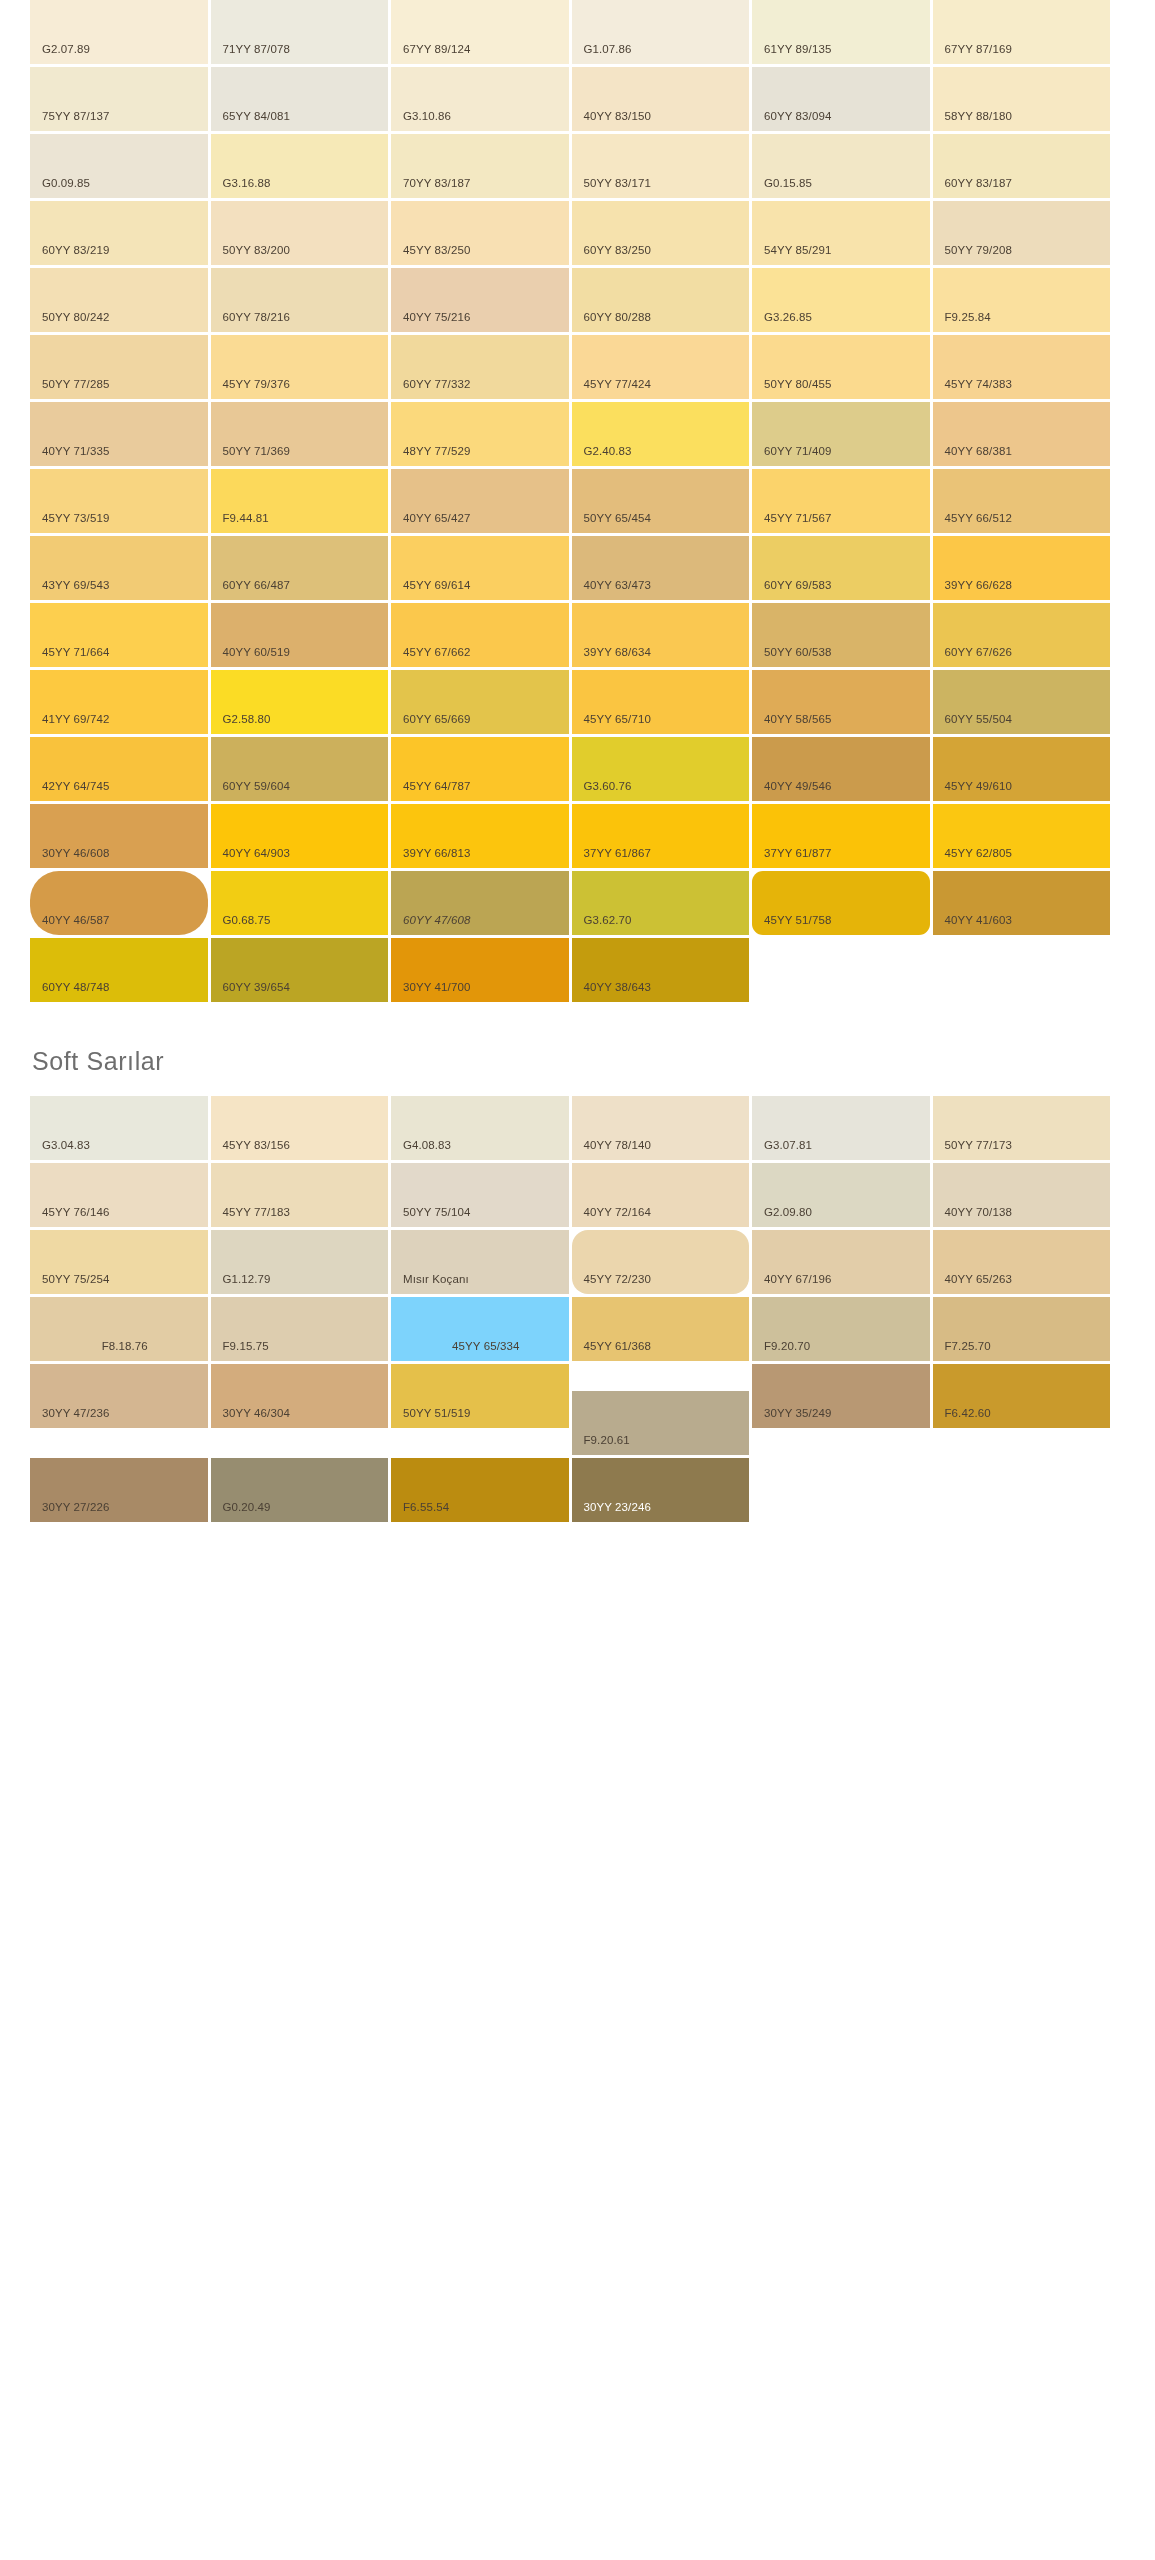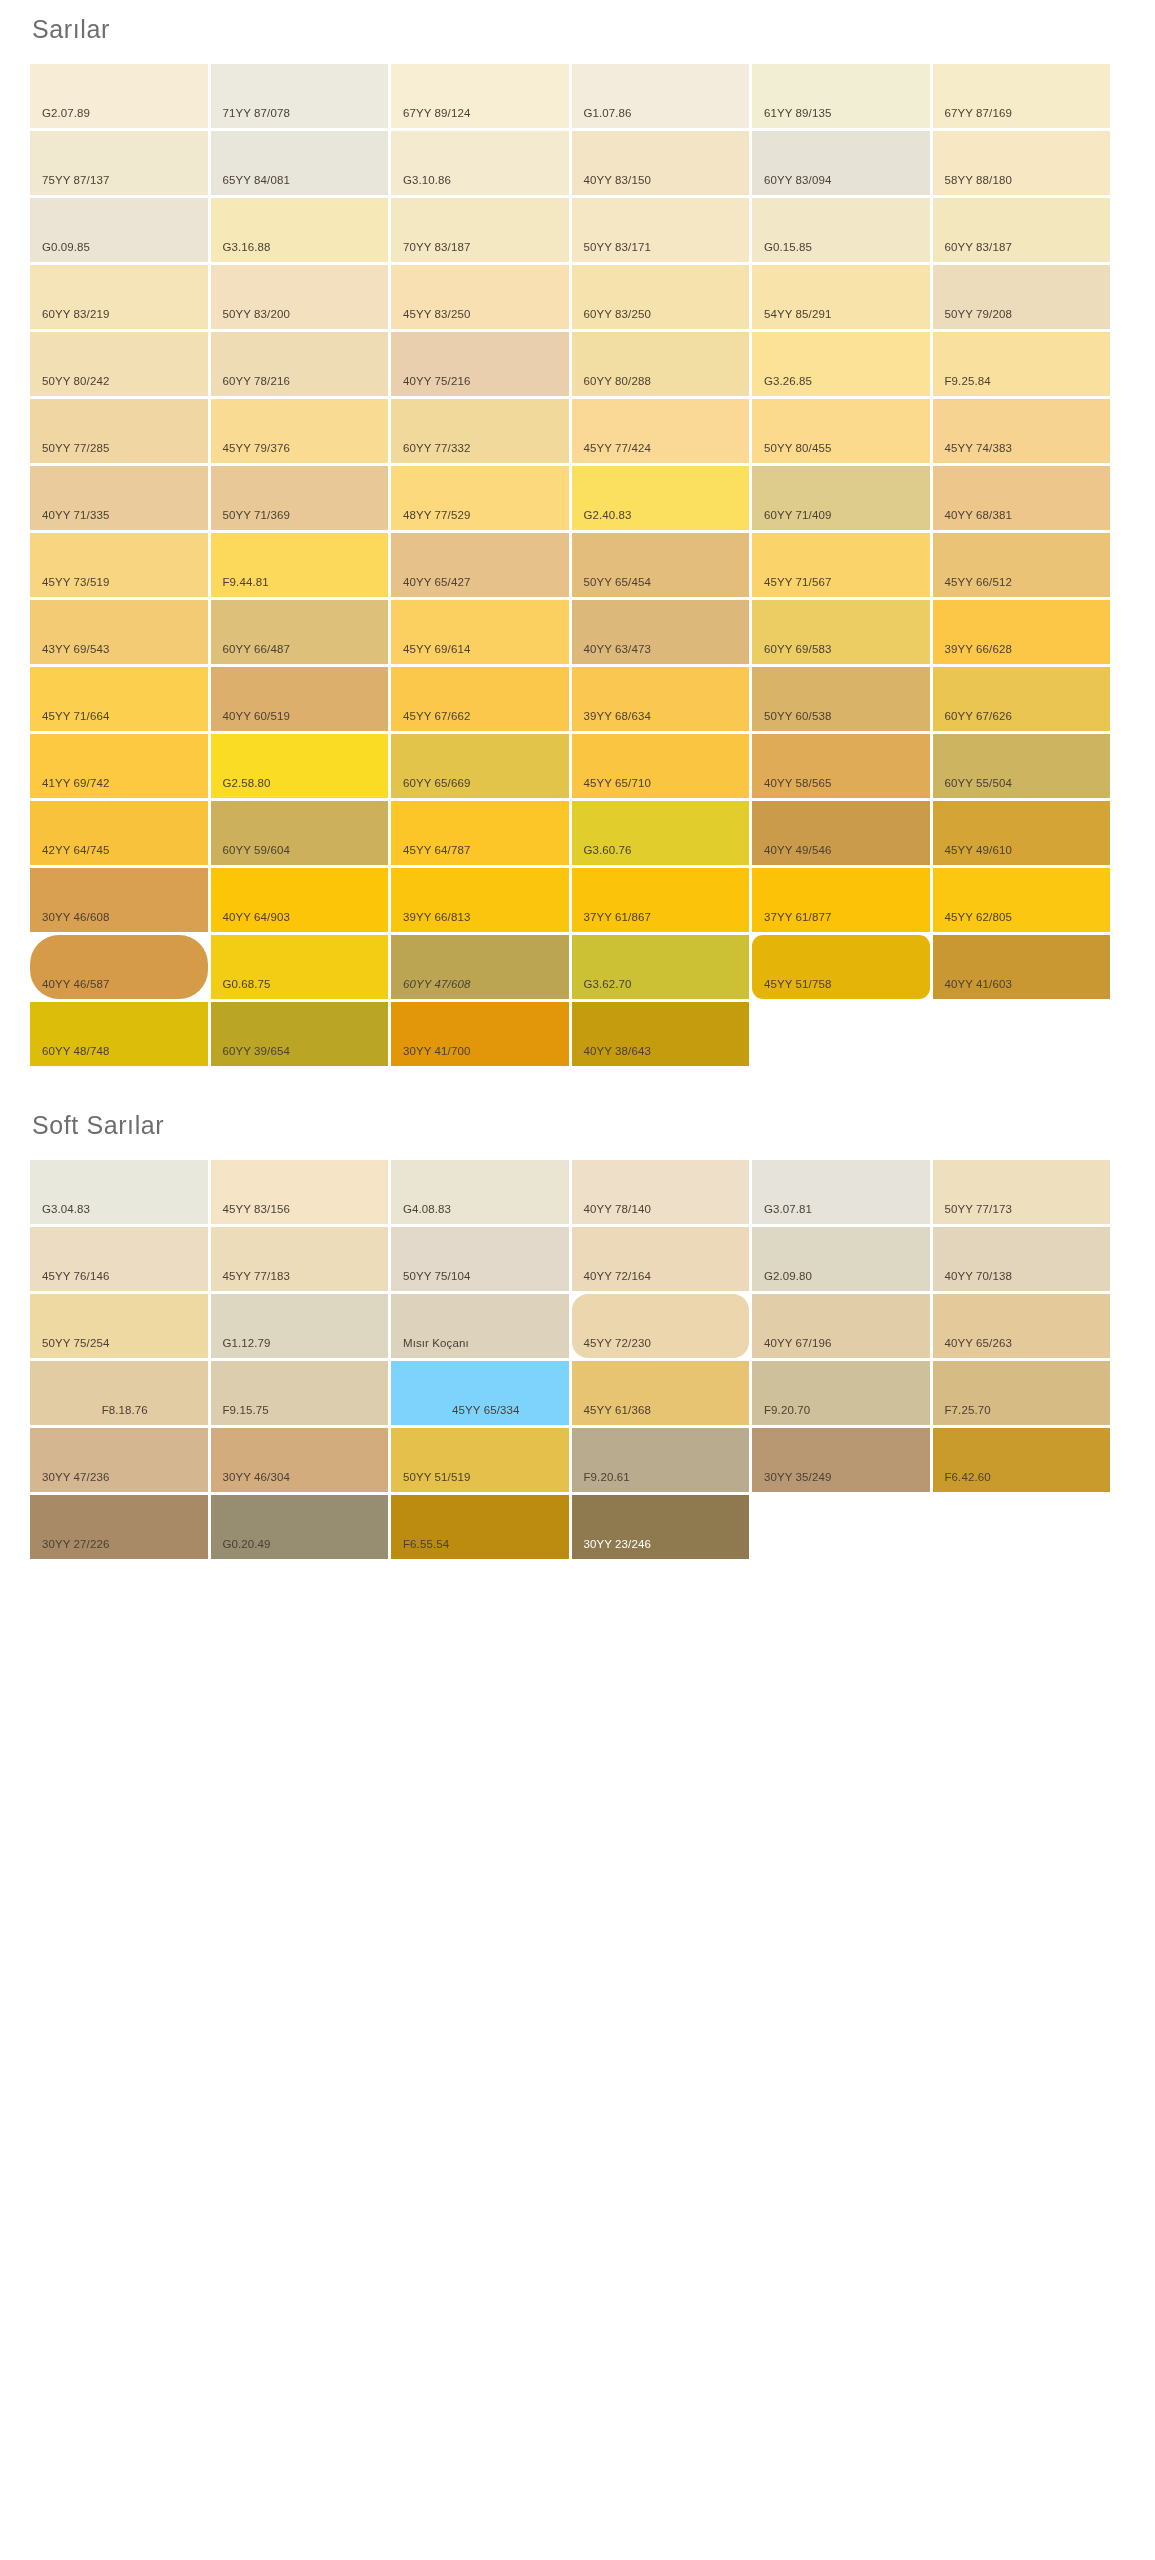--- a/index.html
+++ b/index.html
@@ -64,21 +64,20 @@
   .swatch.dark .swatch-label { color: #ffffff; }
 
   .spacer-bottom { height: 90px; }
 </style>
 </head>
 <body>
 
 <div class="page">
 
   <div class="section">
-    <div class="section-title first">Sarılar</div>
     <div class="swatch-grid">
         <div class="swatch" style="background: rgb(247, 236, 214);">
           <span class="swatch-label">G2.07.89</span>
         </div>
         <div class="swatch" style="background: rgb(236, 234, 222);">
           <span class="swatch-label">71YY 87/078</span>
         </div>
         <div class="swatch" style="background: rgb(248, 238, 212);">
           <span class="swatch-label">67YY 89/124</span>
         </div>
@@ -417,21 +416,21 @@
         </div>
         <div class="swatch" style="background: rgb(212, 182, 145);">
           <span class="swatch-label">30YY 47/236</span>
         </div>
         <div class="swatch" style="background: rgb(211, 172, 125);">
           <span class="swatch-label">30YY 46/304</span>
         </div>
         <div class="swatch" style="background: rgb(229, 192, 74);">
           <span class="swatch-label">50YY 51/519</span>
         </div>
-        <div class="swatch" style="background: rgb(184, 171, 142);">
+        <div class="swatch" style="background: rgb(184, 171, 142); margin-top: 27px;">
           <span class="swatch-label">F9.20.61</span>
         </div>
         <div class="swatch" style="background: rgb(184, 152, 115);">
           <span class="swatch-label">30YY 35/249</span>
         </div>
         <div class="swatch" style="background: rgb(201, 154, 44);">
           <span class="swatch-label">F6.42.60</span>
         </div>
         <div class="swatch" style="background: rgb(168, 138, 102);">
           <span class="swatch-label">30YY 27/226</span>

